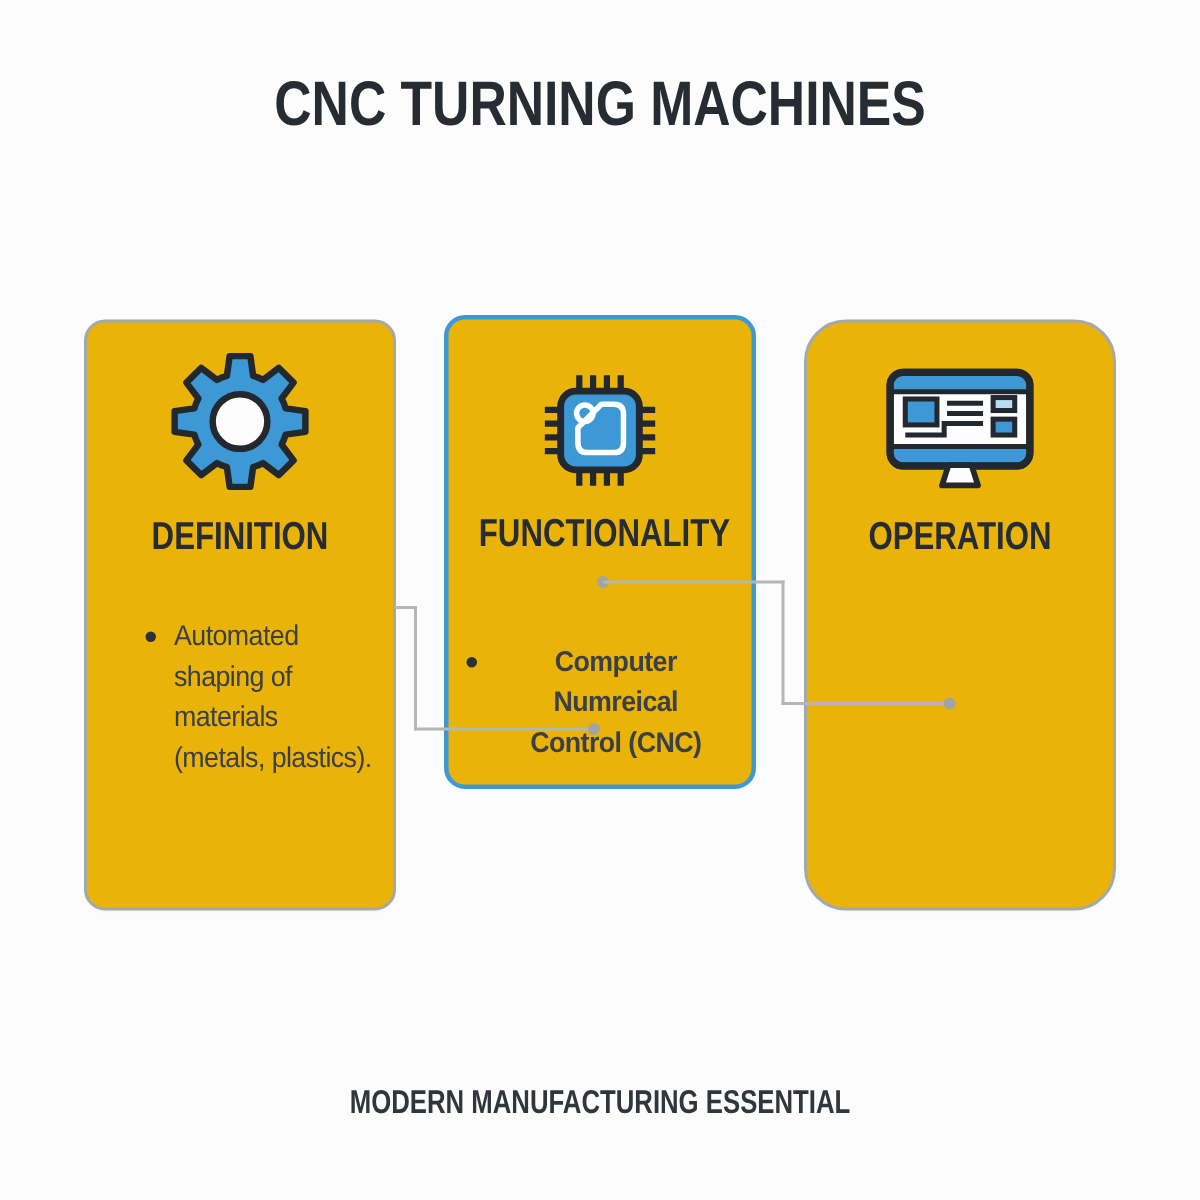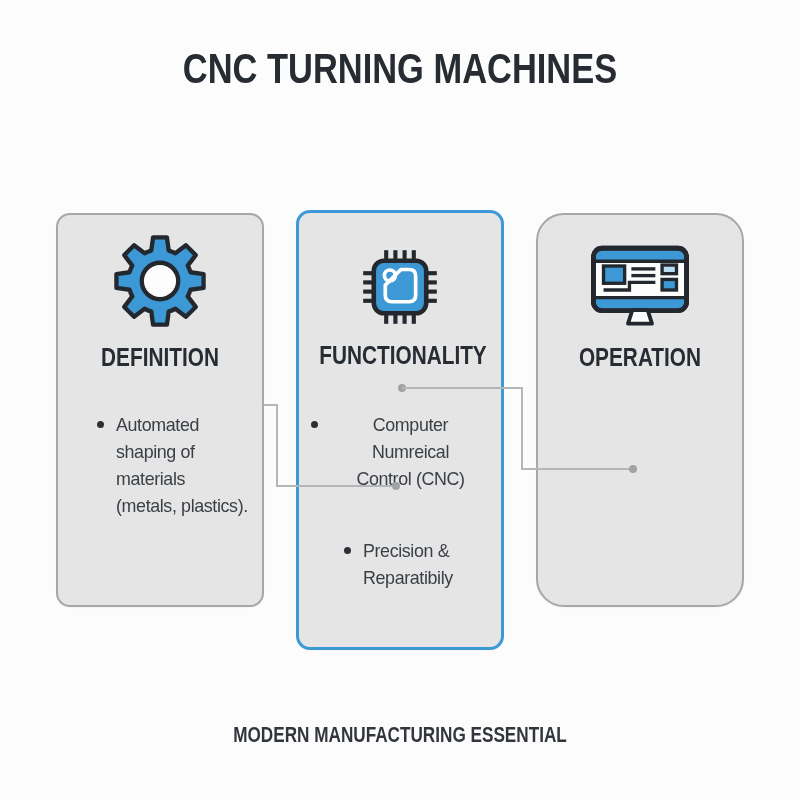--- a/index.html
+++ b/index.html
@@ -6,40 +6,40 @@
   .canvas{
     position:relative;width:800px;height:800px;background:#fcfcfc;overflow:hidden;
     font-family:"Liberation Sans",sans-serif;color:#272c33;
   }
   .title{
     position:absolute;top:48px;left:0;width:800px;margin:0;text-align:center;
     font-size:42px;font-weight:bold;letter-spacing:0;color:#272c33;
     transform:scaleX(0.82);transform-origin:center top;line-height:1;
   }
   .card{
-    position:absolute;top:213px;width:208px;height:394px;background:#e5e5e5;
+    position:absolute;top:213px;width:208px;height:394px;background:#eab308;
     border:2px solid #a5a8aa;border-radius:14px;box-sizing:border-box;
     box-shadow:0 1px 2px rgba(0,0,0,0.03);
     padding-left:20px;
   }
   .card-def{left:56px;}
-  .card-fun{left:296px;top:210px;height:440px;border:3px solid #3c99d5;}
+  .card-fun{left:296px;top:210px;height:316px;border:3px solid #3c99d5;}
   .card-op{left:536px;border-radius:28px;}
   .icon-wrap{position:absolute;left:0;width:100%;display:flex;justify-content:center;}
   .card-def .icon-wrap{top:18px;}
   .card-fun .icon-wrap{top:28px;}
   .card-op .icon-wrap{top:27px;}
   .card-heading{
     position:absolute;top:128px;left:0;width:100%;margin:0;text-align:center;
     font-size:26px;font-weight:bold;color:#272c33;line-height:1.1;
     transform:scaleX(0.8);transform-origin:center top;
   }
   .bullets{position:absolute;left:0;right:0;margin:0;list-style:none;padding:0 6px 0 26px;}
   .card-def .bullets{top:196px;}
-  .card-fun .bullets{top:198px;padding-left:10px;padding-right:10px;}
+  .card-fun .bullets{top:215px;padding-left:10px;padding-right:10px;font-weight:bold;}
   .card-op .bullets{top:192px;}
   .bullet-item{display:flex;align-items:flex-start;margin:0 0 44px 0;justify-content:flex-end;}
   .card-fun .bullet-item{justify-content:center;margin-bottom:45px;}
   .card-op .bullet-item{margin-bottom:27px;}
   .dot{flex:none;width:7px;height:7px;border-radius:50%;background:#2b3037;margin:10px 12px 0 2px;}
   .bullet-text{
     white-space:pre-line;font-size:19px;line-height:27px;color:#3b4047;
     letter-spacing:-0.4px;transform:scaleX(0.94);transform-origin:left top;
   }
   .center-text{text-align:center;transform-origin:center top;}
@@ -104,25 +104,20 @@
         <path d="M51 31 H60 Q67 31 67 38 V59 Q67 66 60 66 H41 Q34 66 34 59 V48 Z" fill="none" stroke="#ffffff" stroke-width="4" stroke-linejoin="round"></path>
       </svg>
     </div>
     <h2 class="card-heading">FUNCTIONALITY</h2>
     <ul class="bullets">
       <li class="bullet-item">
         <span class="dot"></span>
         <span class="bullet-text center-text">Computer Numreical
 Control (CNC)</span>
       </li>
-      <li class="bullet-item">
-        <span class="dot"></span>
-        <span class="bullet-text">Precision &amp;
-Reparatibily</span>
-      </li>
     </ul>
   </section>
 
   <section class="card card-op">
     <div class="icon-wrap">
       <svg width="108" height="96" viewBox="0 0 110 100" aria-hidden="true">
         <rect x="6.5" y="6.5" width="97" height="65" rx="9" fill="#fdfdfd" stroke="#23282f" stroke-width="5"></rect>
         <path d="M15 9 H95 Q101 9 101 15 V20 H9 V15 Q9 9 15 9 Z" fill="#3c99d5"></path>
         <path d="M9 58 H101 V63 Q101 69 95 69 H15 Q9 69 9 63 Z" fill="#3c99d5"></path>
         <line x1="7" y1="20" x2="103" y2="20" stroke="#23282f" stroke-width="3.5"></line>

